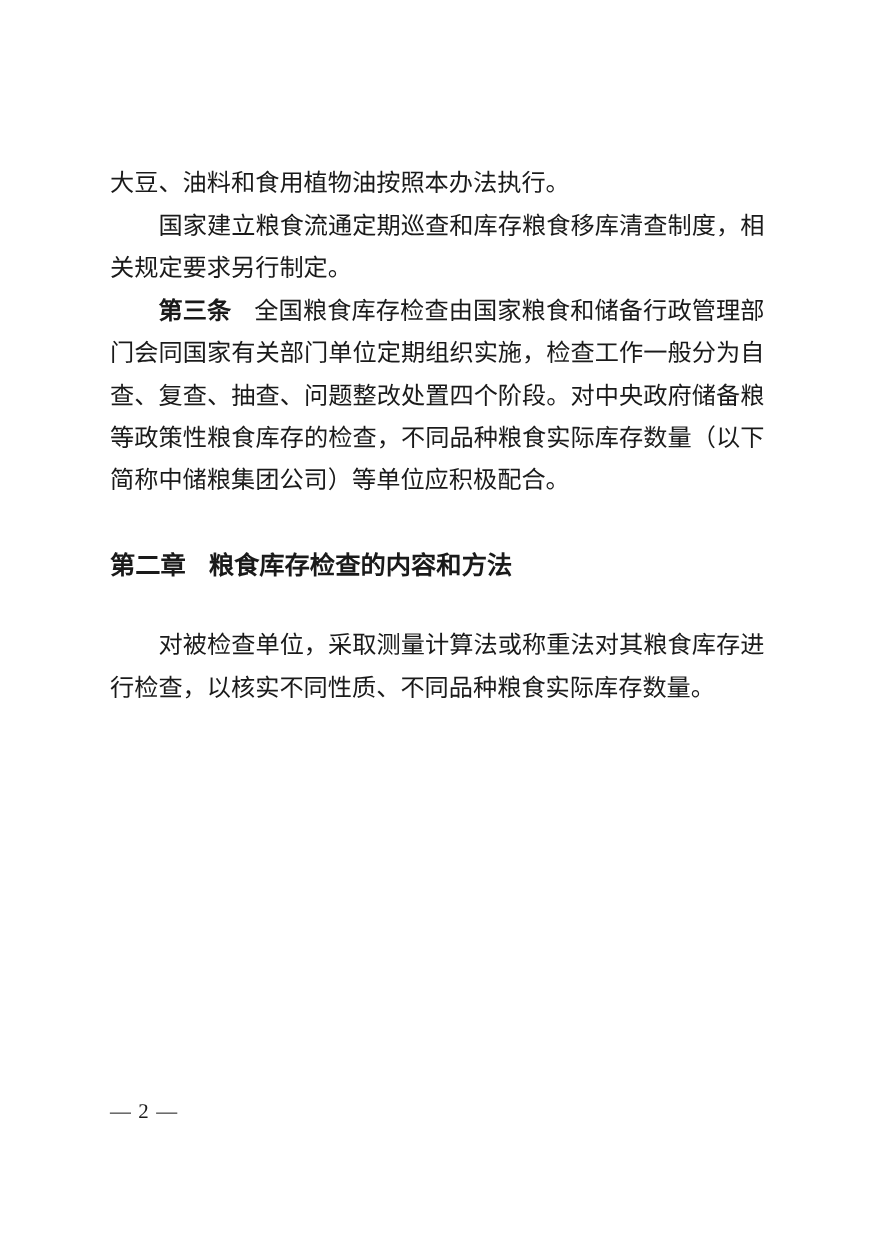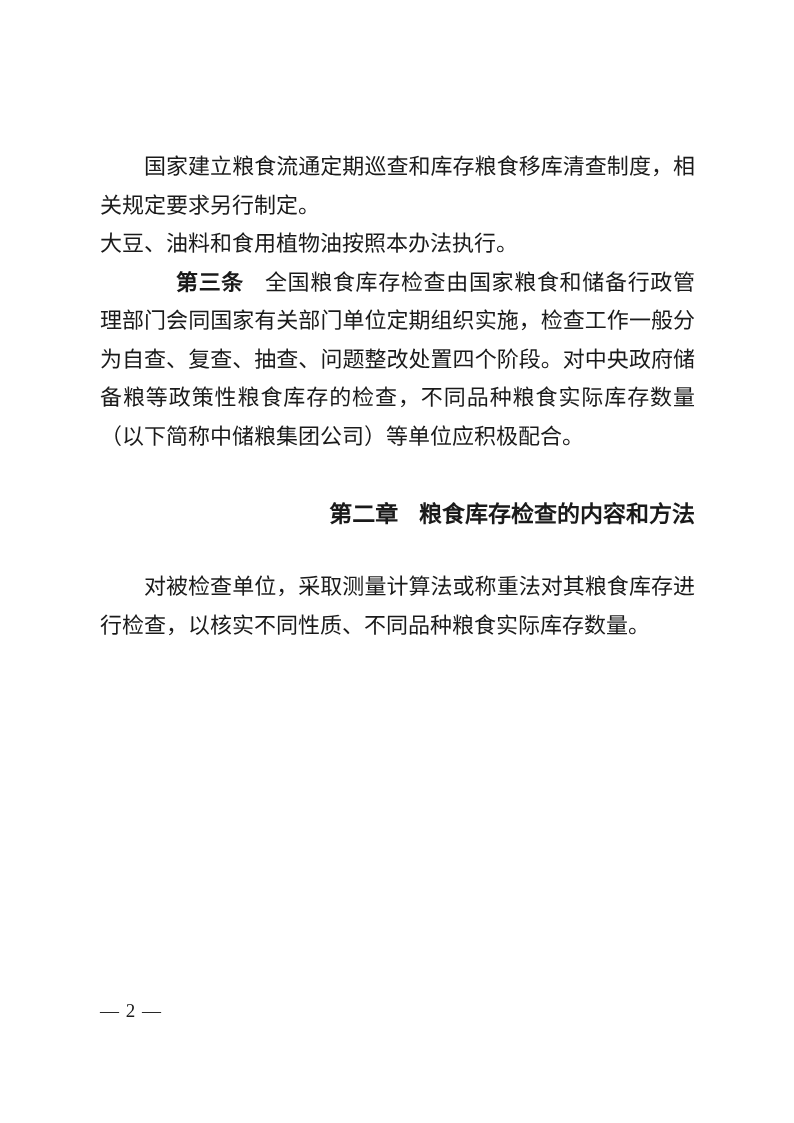--- a/index.html
+++ b/index.html
@@ -25,25 +25,24 @@
     line-height: 38.5px;
     text-align: justify;
     text-justify: inter-ideograph;
     text-indent: 2em;
   }
   .para.flush { text-indent: 0; }
   .article-label {
     font-weight: 700;
     font-family: "Liberation Sans", "DejaVu Sans", sans-serif;
     margin-right: 0.95em;
-    margin-left: 32px;
   }
   .chapter-heading {
     margin: 42px 0 38px 0;
-    text-align: right;
+    text-align: left;
     font-size: 23px;
     line-height: 32px;
     font-weight: 700;
     font-family: "Liberation Sans", "DejaVu Sans", sans-serif;
   }
   .chapter-heading .chapter-number { margin-right: 0.9em; }
   .page-footer {
     position: absolute;
     left: 100px;
     top: 1000px;
@@ -52,23 +51,23 @@
     letter-spacing: 1px;
     color: #1a1a1a;
   }
 </style>
 </head>
 <body>
 
 <div class="page">
   <div class="content">
 
+    <p class="para flush"><span>大豆、油料和食用植物油按照本办法执行。</span></p>
+
     <p class="para"><span>国家建立粮食流通定期巡查和库存粮食移库清查制度，相关规定要求另行制定。</span></p>
-
-    <p class="para flush"><span>大豆、油料和食用植物油按照本办法执行。</span></p>
 
     <p class="para"><span class="article-label">第三条</span><span>全国粮食库存检查由国家粮食和储备行政管理部门会同国家有关部门单位定期组织实施，检查工作一般分为自查、复查、抽查、问题整改处置四个阶段。对中央政府储备粮等政策性粮食库存的检查，不同品种粮食实际库存数量（以下简称中储粮集团公司）等单位应积极配合。</span></p>
 
 
     <h2 class="chapter-heading"><span class="chapter-number">第二章</span><span>粮食库存检查的内容和方法</span></h2>
 
 
     <p class="para"><span>对被检查单位，采取测量计算法或称重法对其粮食库存进行检查，以核实不同性质、不同品种粮食实际库存数量。</span></p>
 
 

